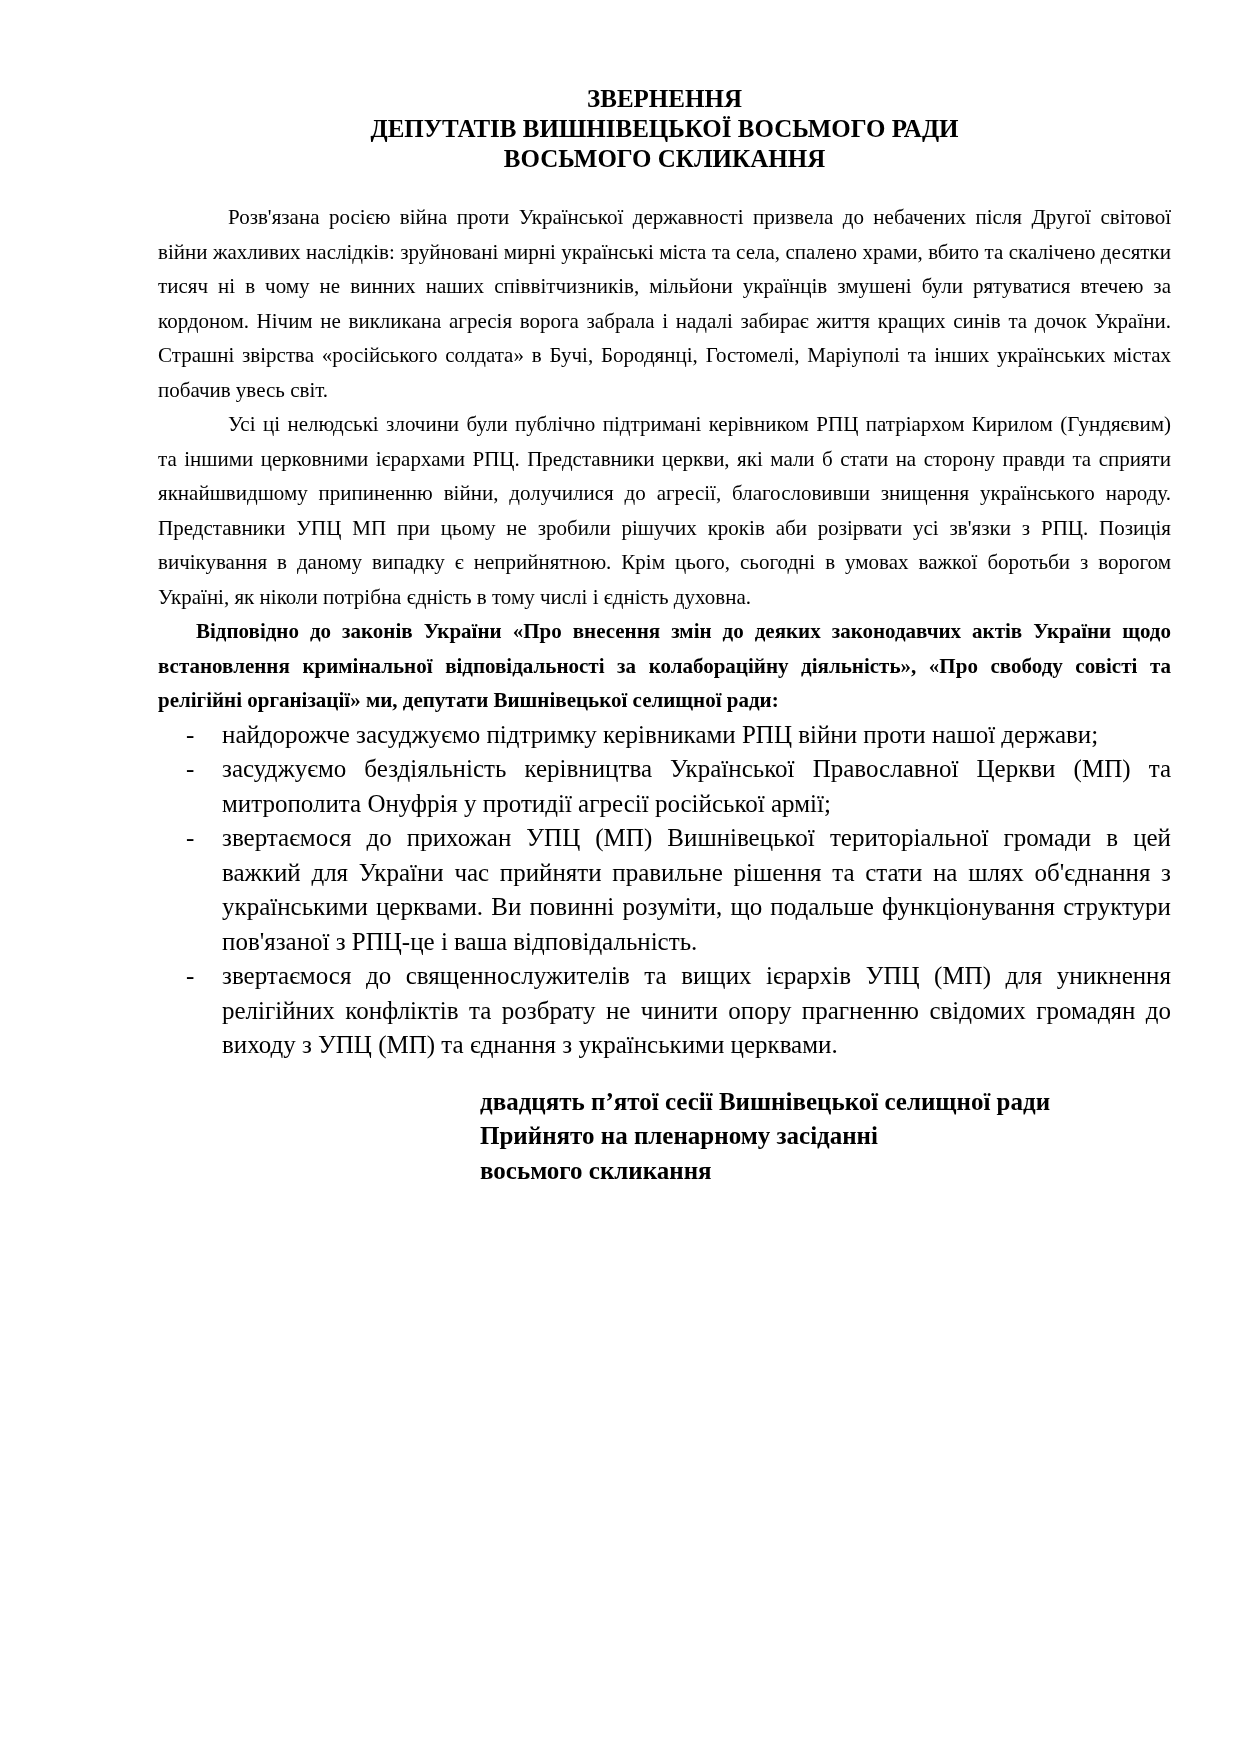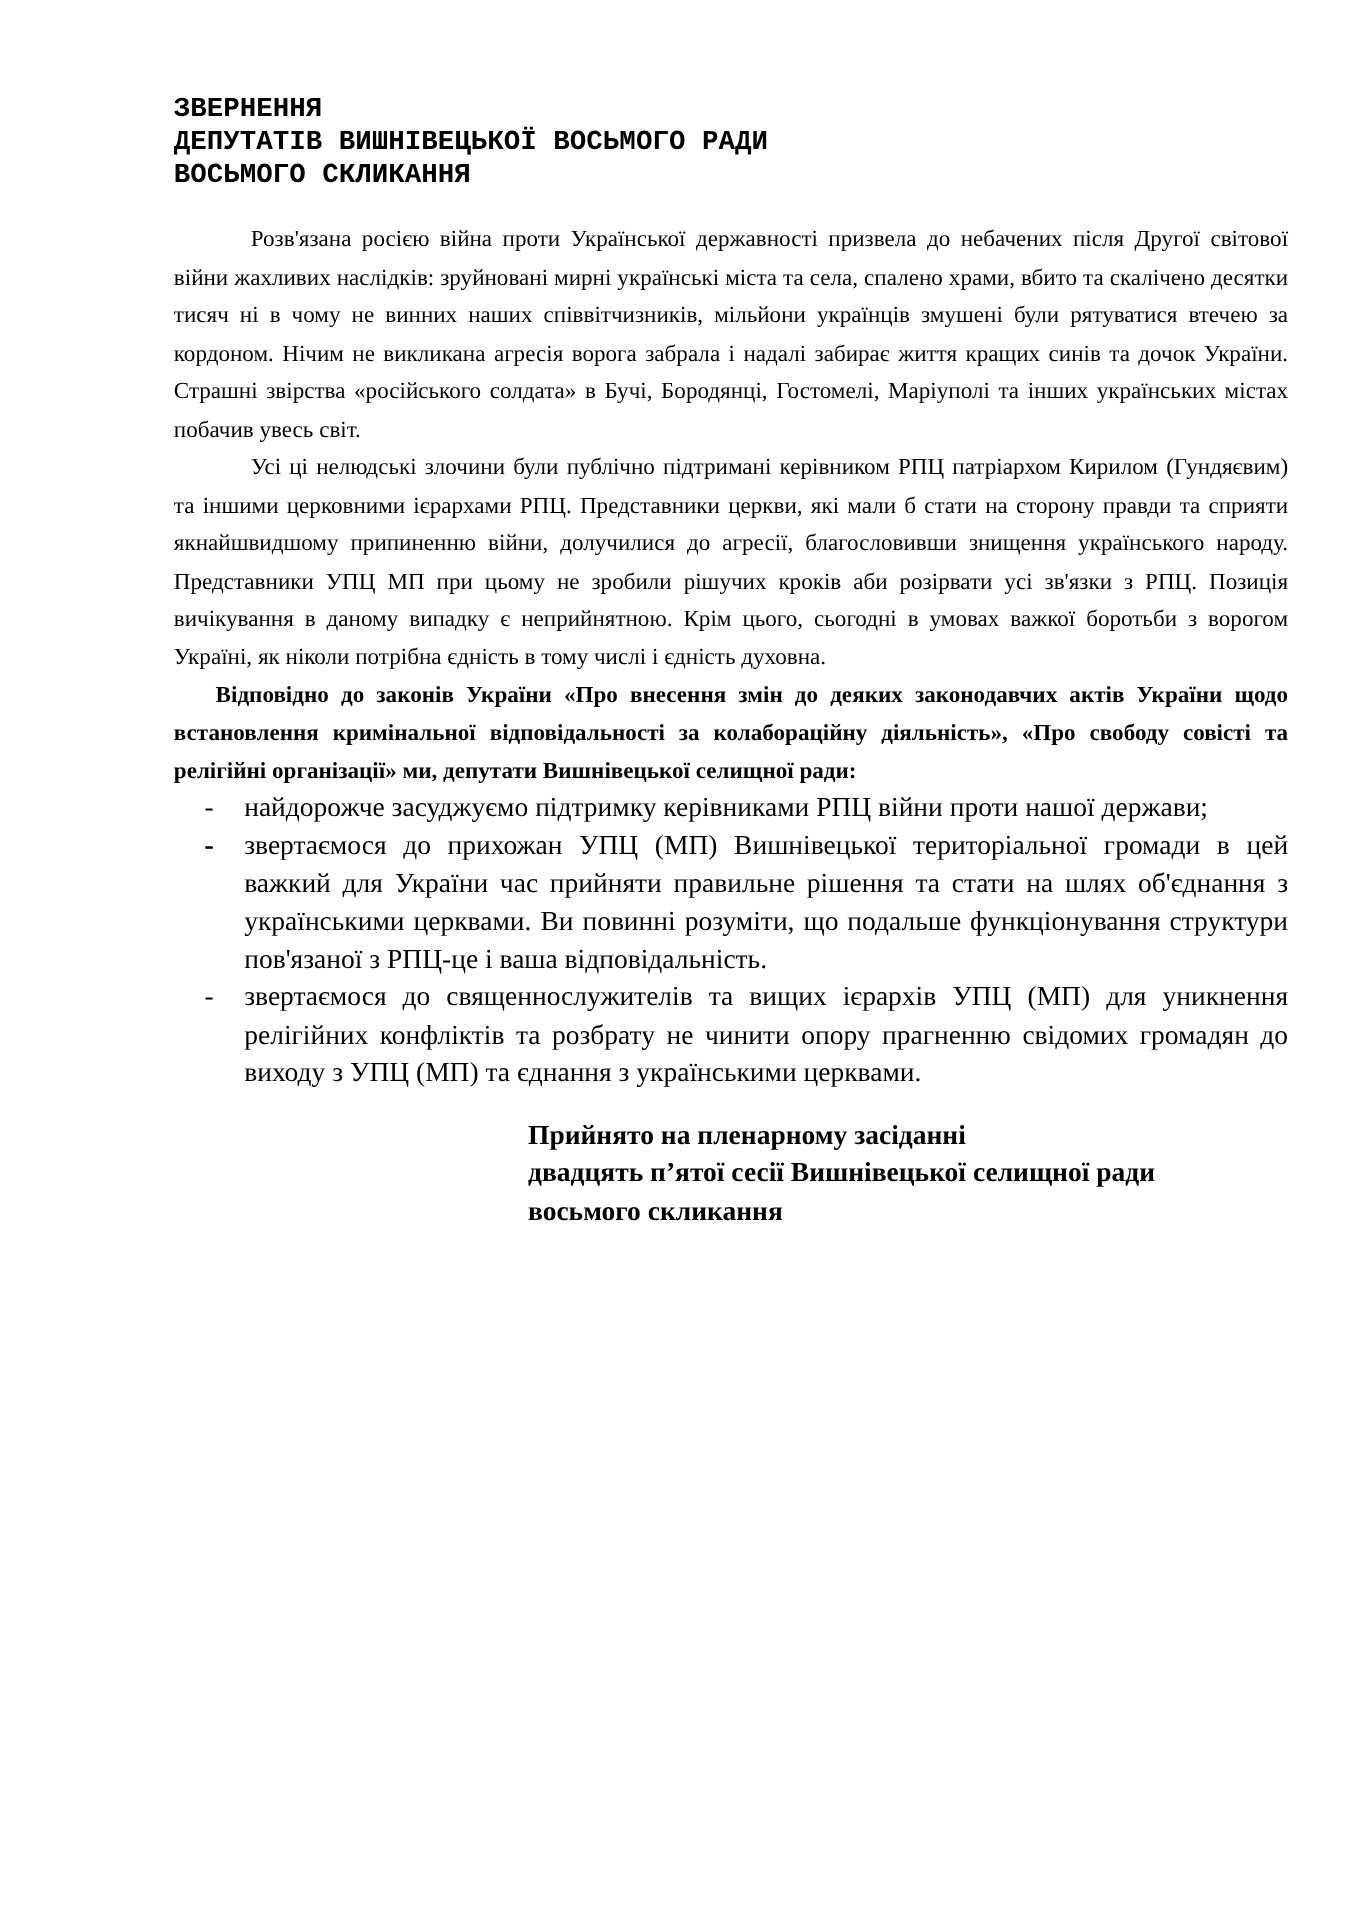--- a/index.html
+++ b/index.html
@@ -18,22 +18,21 @@
   .content {
     box-sizing: border-box;
     width: 1241px;
     padding: 84px 70px 0 158px;
   }
   .title {
     margin: 0 0 26px 0;
     font-size: 25px;
     font-weight: bold;
     line-height: 30px;
-    text-align: left;
-    font-family: Liberation Mono, monospace;
+    text-align: center;
   }
   .para {
     margin: 0;
     font-size: 21px;
     line-height: 34.5px;
     text-align: justify;
   }
   .indent-lg { text-indent: 70px; }
   .indent-sm { text-indent: 38px; font-weight: bold; }
   .list { margin: 0; }
@@ -76,32 +75,33 @@
 
     <p class="para indent-sm">Відповідно до законів України «Про внесення змін до деяких законодавчих актів України щодо встановлення кримінальної відповідальності за колабораційну діяльність», «Про свободу совісті та релігійні організації» ми, депутати Вишнівецької селищної ради:</p>
 
     <div class="list">
       <div class="li">
         <span class="marker">-</span>
         <span class="li-text">найдорожче засуджуємо підтримку керівниками РПЦ війни проти нашої держави;</span>
       </div>
       <div class="li">
         <span class="marker">-</span>
+        <span class="li-text">засуджуємо бездіяльність керівництва Української Православної Церкви (МП) та митрополита Онуфрія у протидії агресії російської армії;</span>
       </div>
       <div class="li">
         <span class="marker">-</span>
         <span class="li-text">звертаємося до прихожан УПЦ (МП) Вишнівецької територіальної громади в цей важкий для України час прийняти правильне рішення та стати на шлях об'єднання з українськими церквами. Ви повинні розуміти, що подальше функціонування структури пов'язаної з РПЦ-це і ваша відповідальність.</span>
       </div>
       <div class="li">
         <span class="marker">-</span>
         <span class="li-text">звертаємося до священнослужителів та вищих ієрархів УПЦ (МП) для уникнення релігійних конфліктів та розбрату не чинити опору прагненню свідомих громадян до виходу з УПЦ (МП) та єднання з українськими церквами.</span>
       </div>
     </div>
 
 
     <div class="adoption">
+      <div class="adoption-line">двадцять п’ятої сесії Вишнівецької селищної ради</div>
       <div class="adoption-line">Прийнято на пленарному засіданні</div>
-      <div class="adoption-line">двадцять п’ятої сесії Вишнівецької селищної ради</div>
       <div class="adoption-line">восьмого скликання</div>
     </div>
 
   </div>
 </div>
 
 </body></html>

